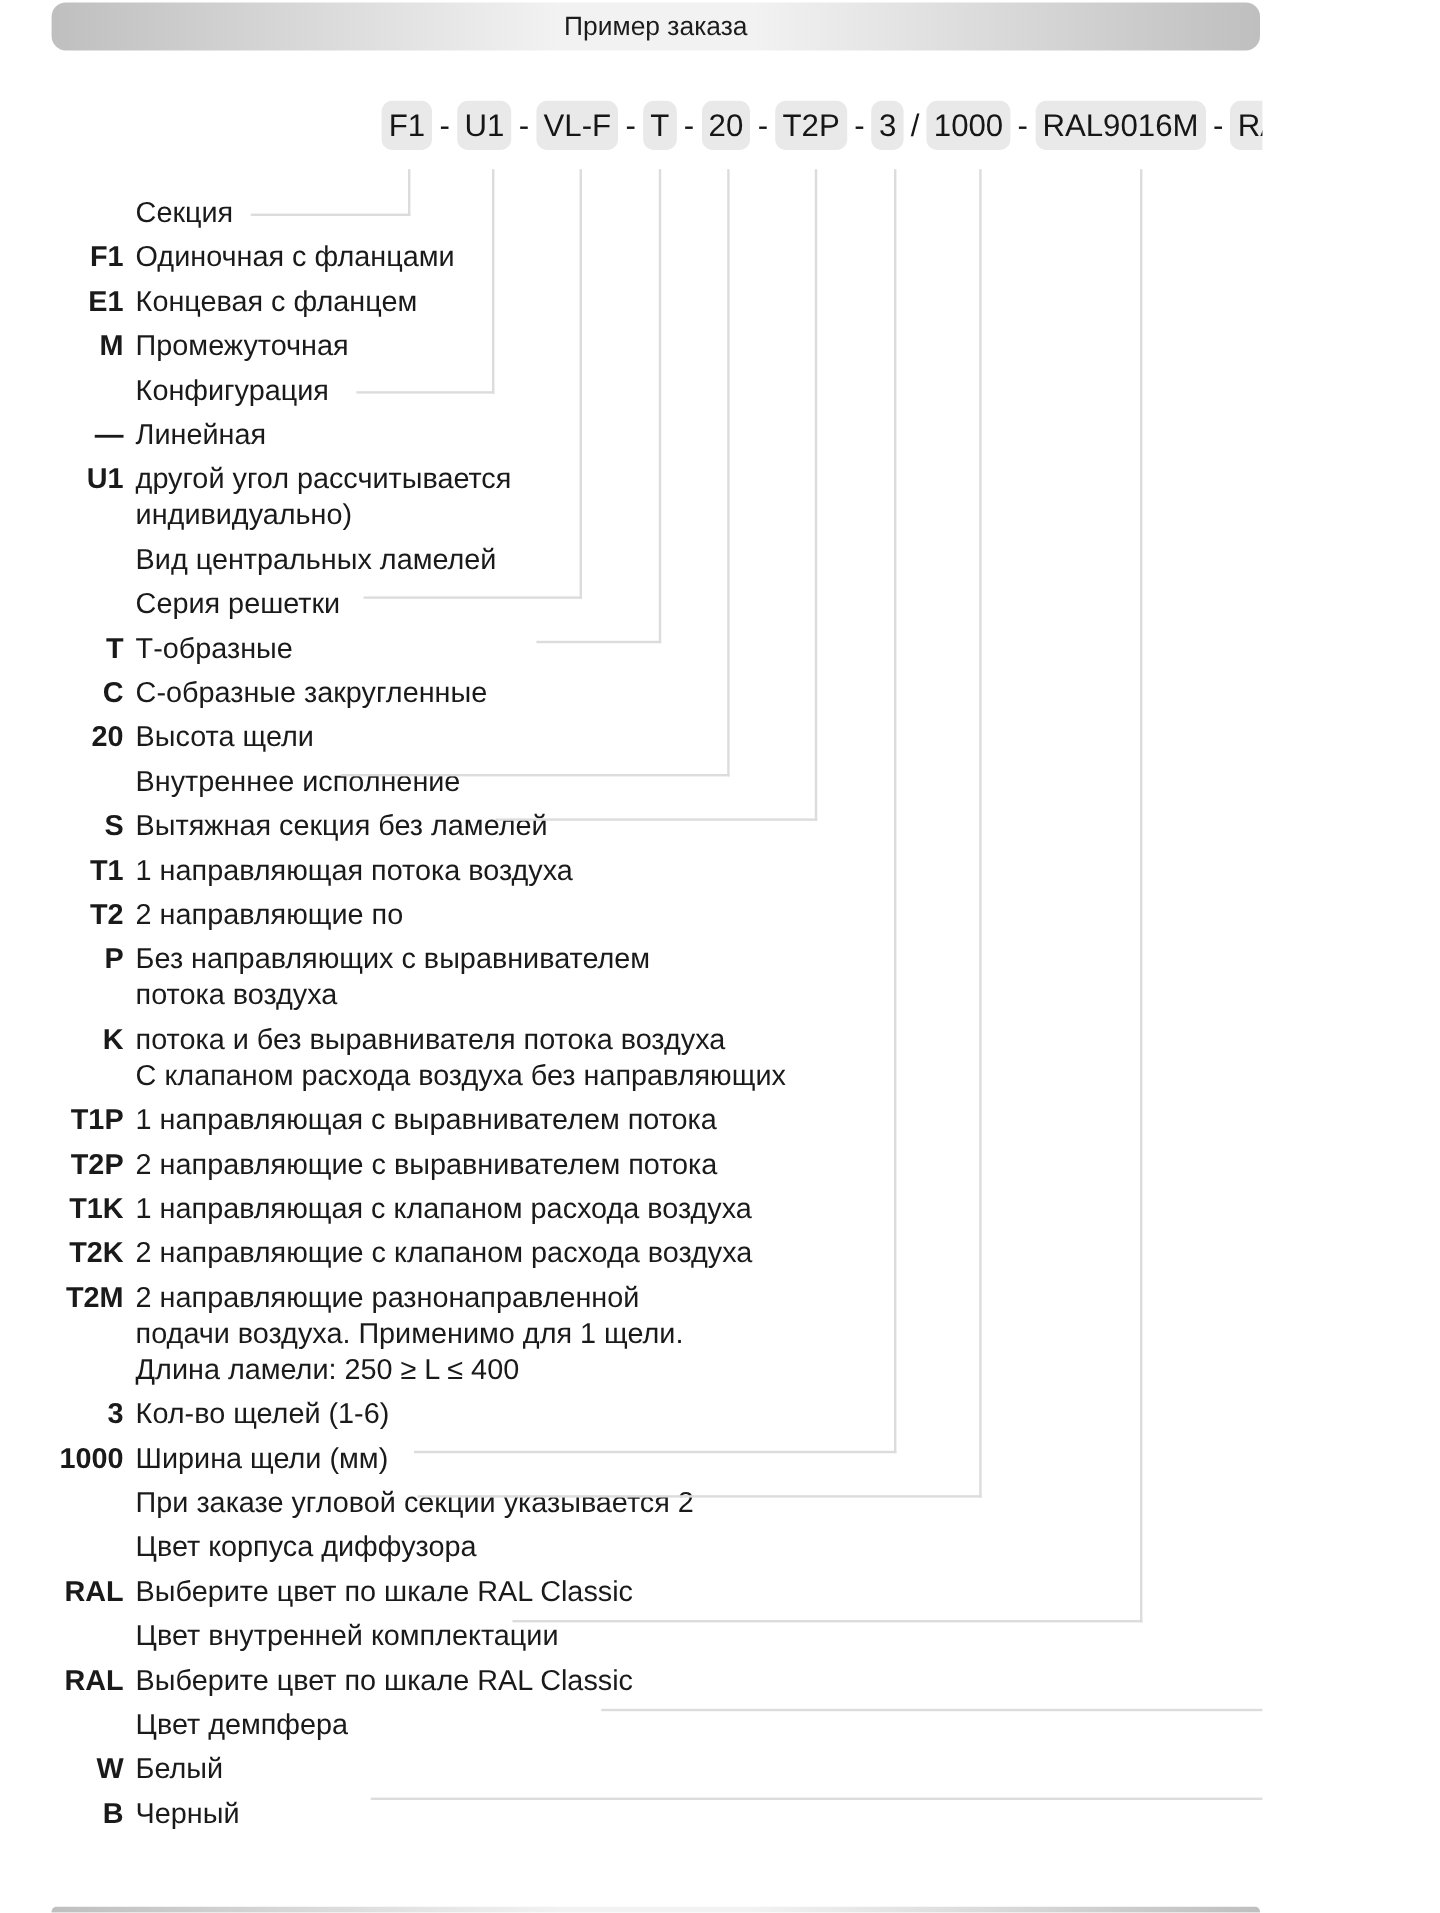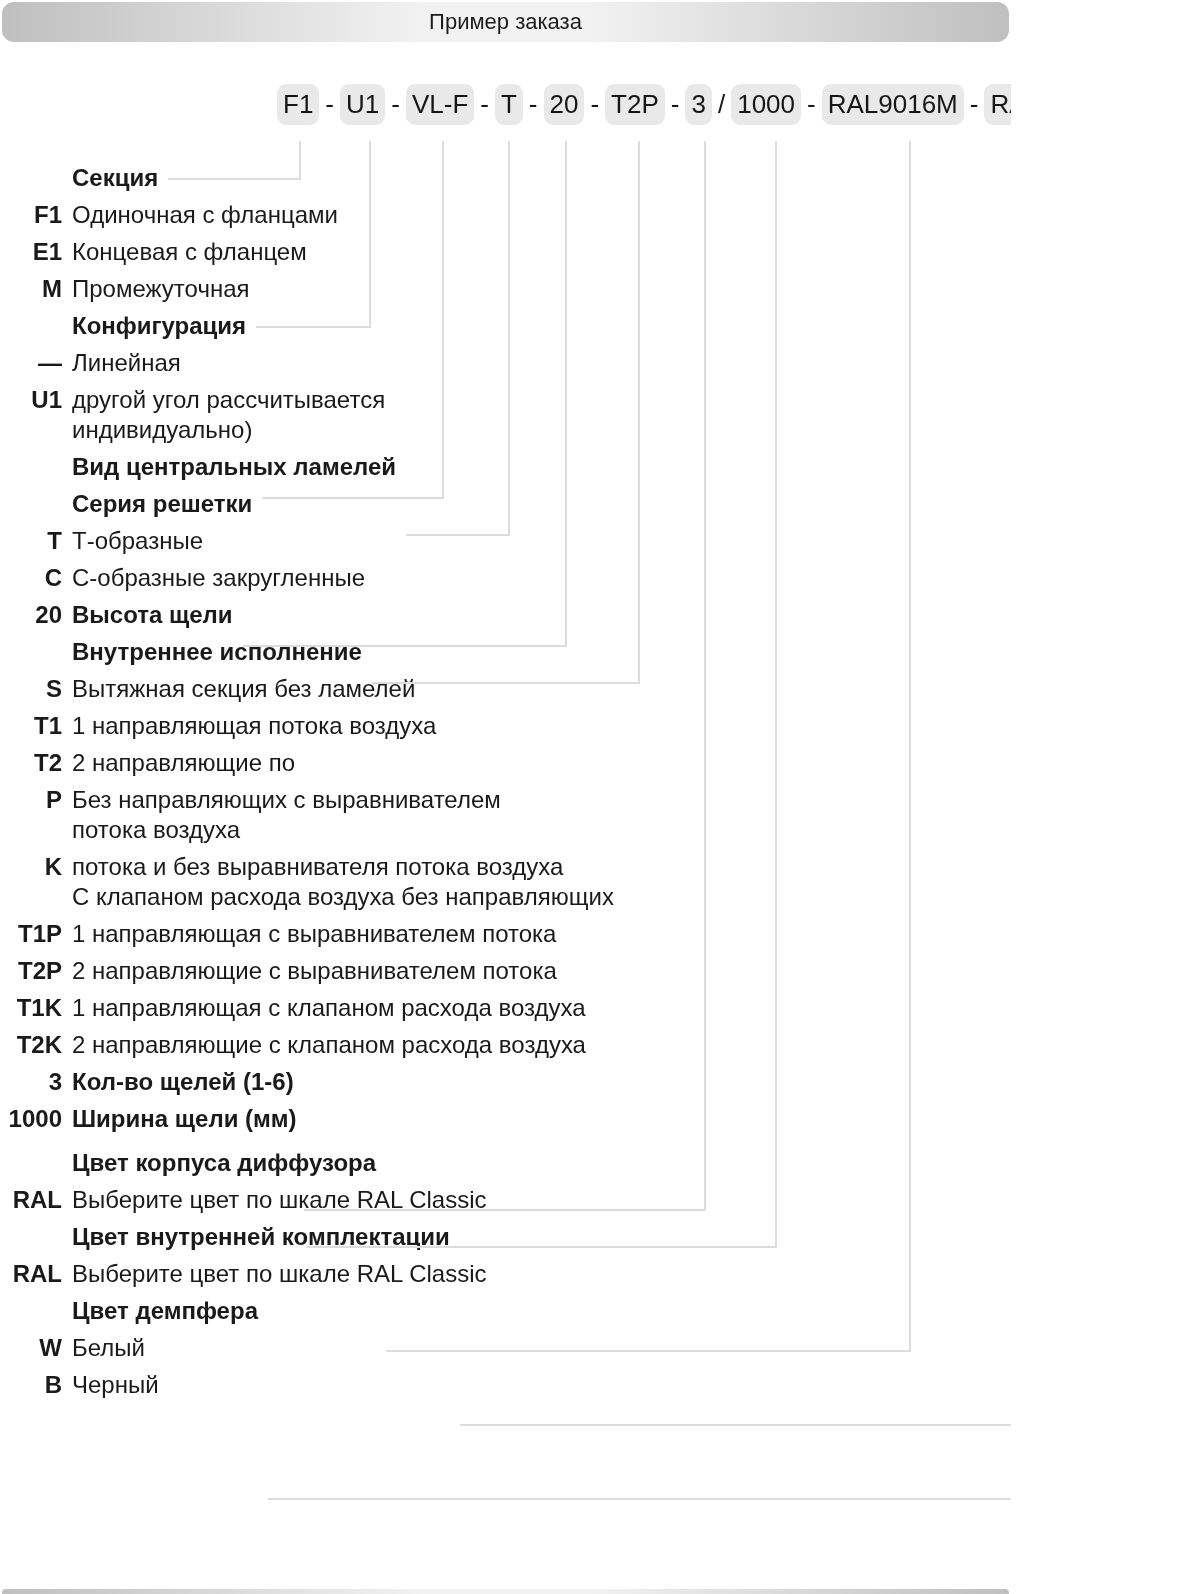--- a/index.html
+++ b/index.html
@@ -4,20 +4,21 @@
 <style>
   html, body { margin: 0; padding: 0; background: #ffffff; }
   #canvas {
     position: relative;
     width: 1011px;
     height: 1594px;
     overflow: hidden;
     background: #ffffff;
     font-family: "Liberation Sans", sans-serif;
     color: var(--ink, #1a1a1a);
+    margin-left: 41px;
   }
   .title-bar {
     position: absolute;
     left: 2px; right: 2px; top: 2px;
     height: 40px;
     border-radius: 12px;
     background: linear-gradient(90deg, var(--bar-edge) 0%, var(--bar-center) 42%, var(--bar-center) 58%, var(--bar-edge) 100%);
     display: flex; align-items: center; justify-content: center;
   }
   .title-bar span { font-size: 22px; color: #1c1c1e; }
@@ -57,21 +58,21 @@
     width: 62px;
     flex: 0 0 62px;
     text-align: right;
     font-weight: 700;
     font-size: 24px;
     line-height: 30px;
     white-space: nowrap;
   }
   .row .text { margin-left: 10px; }
   .row .text span { display: block; font-size: 24px; line-height: 30px; white-space: nowrap; }
-  .row.header .text span { font-weight: 700; text-align: center; }
+  .row.header .text span { font-weight: 400; text-align: center; }
   .v-line, .h-line { position: absolute; background: var(--line, #dcdcdc); }
 </style>
 </head>
 <body>
 
 <div id="canvas" style="--ink: #1a1a1a; --chip-bg: #e9e9e9; --line: #dcdcdc; --bar-edge: #bfbfbf; --bar-center: #f2f2f2;">
   <div class="title-bar">
     <span>Пример заказа</span>
   </div>
 
@@ -228,35 +229,44 @@
         <div class="text">
           <span>1 направляющая с клапаном расхода воздуха</span>
         </div>
       </div>
       <div class="row item">
         <div class="code">T2K</div>
         <div class="text">
           <span>2 направляющие с клапаном расхода воздуха</span>
         </div>
       </div>
+      <div class="row item">
+        <div class="code">T2M</div>
+        <div class="text">
+          <span>2 направляющие разнонаправленной</span>
+          <span>подачи воздуха. Применимо для 1 щели.</span>
+          <span>Длина ламели: 250 ≥ L ≤ 400</span>
+        </div>
+      </div>
       <div class="row header">
         <div class="code">3</div>
         <div class="text">
           <span>Кол-во щелей (1-6)</span>
         </div>
       </div>
       <div class="row header">
         <div class="code">1000</div>
         <div class="text">
           <span>Ширина щели (мм)</span>
         </div>
       </div>
       <div class="row note">
         <div class="code"></div>
         <div class="text">
+          <span>При заказе угловой секции указывается 2</span>
         </div>
       </div>
       <div class="row header">
         <div class="code"></div>
         <div class="text">
           <span>Цвет корпуса диффузора</span>
         </div>
       </div>
       <div class="row item">
         <div class="code">RAL</div>

